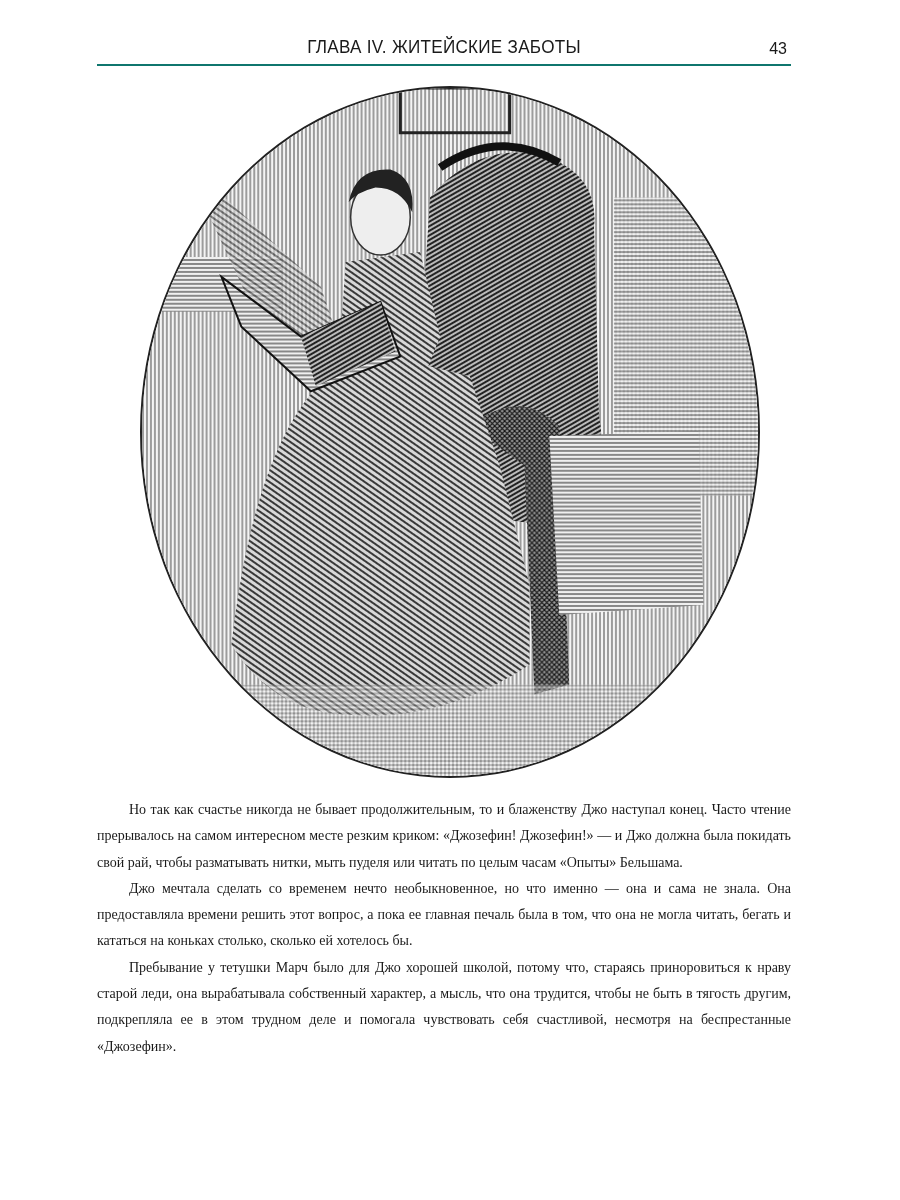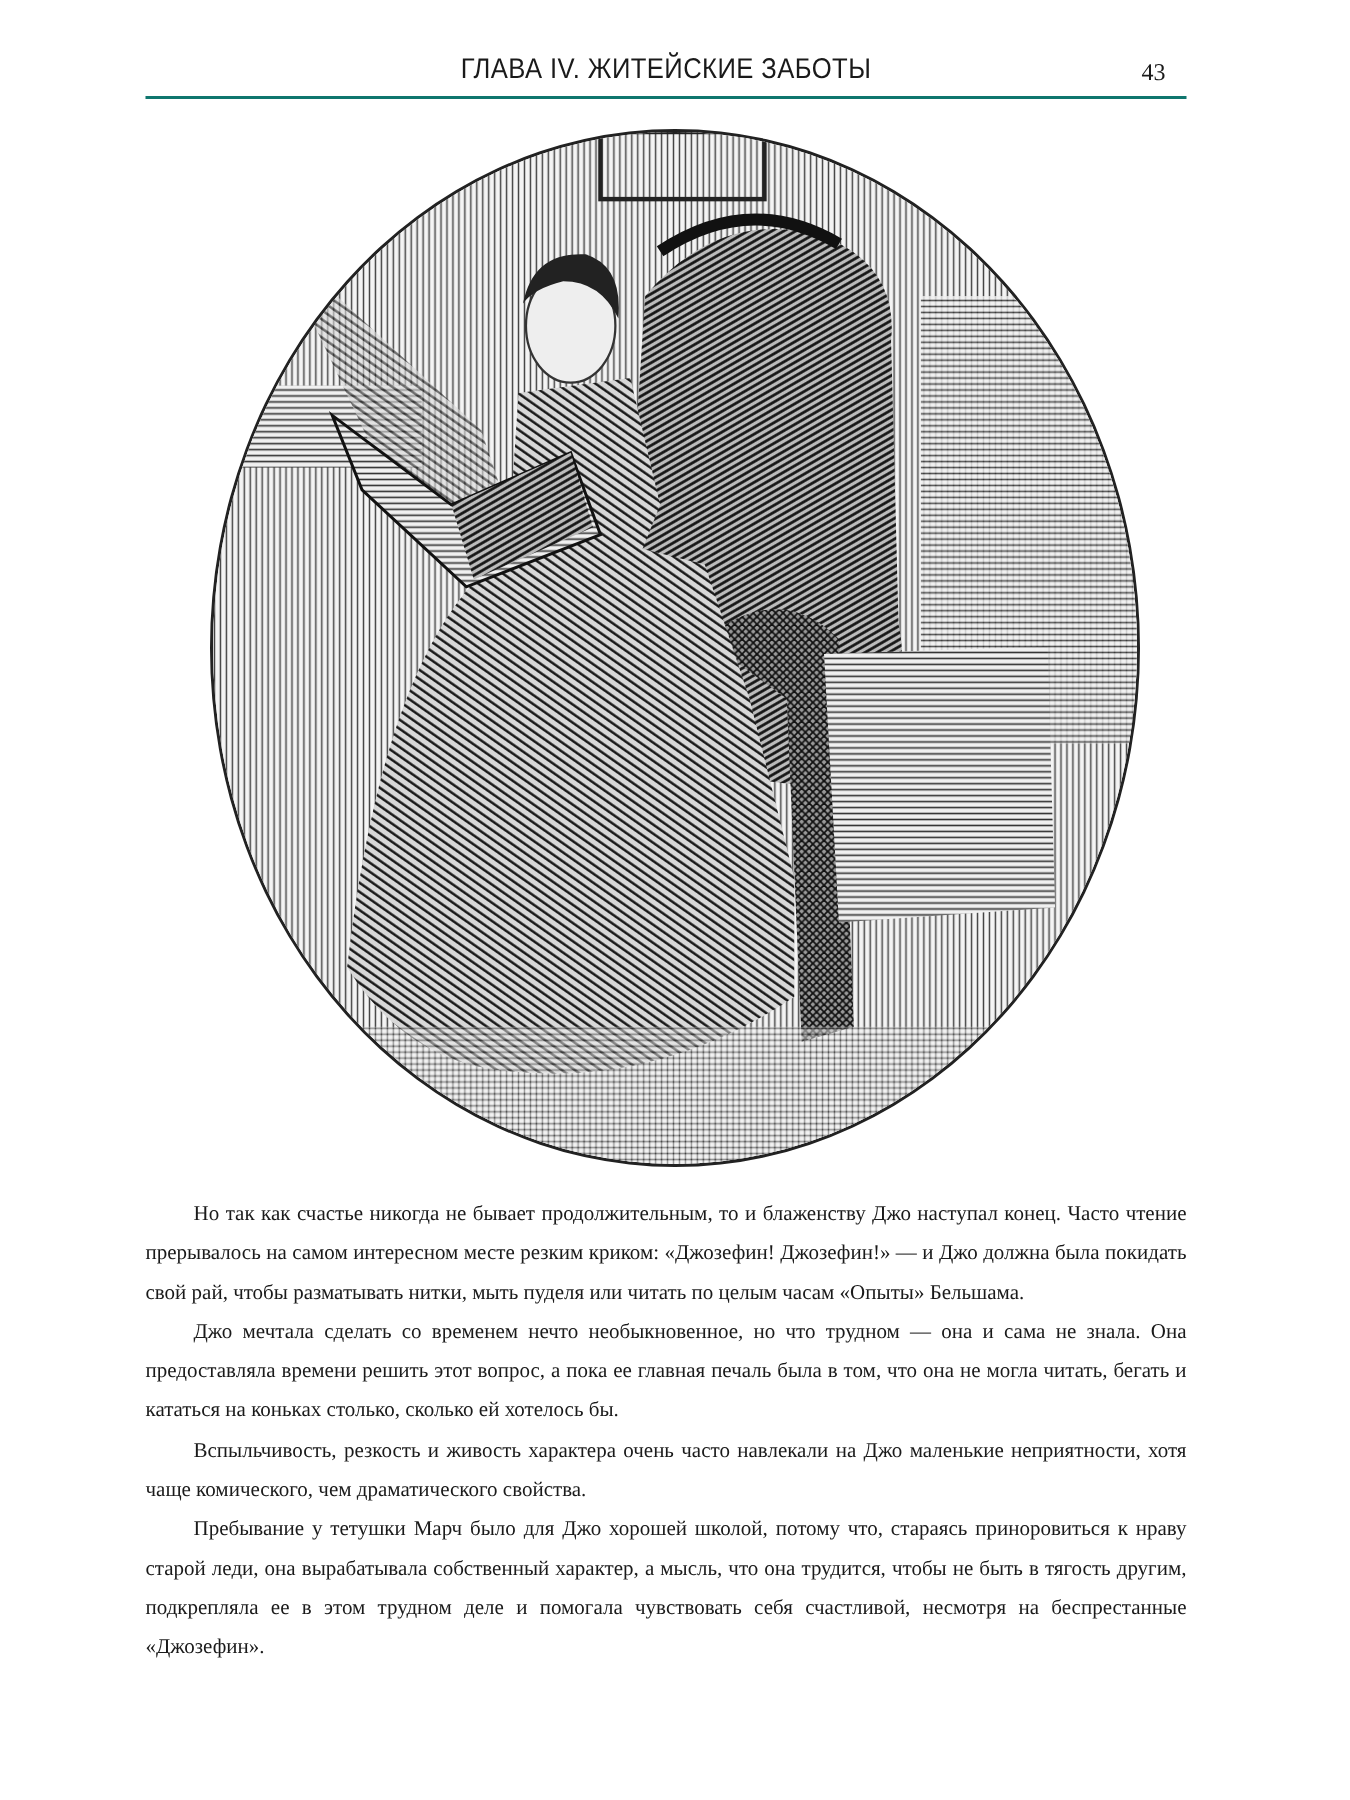--- a/index.html
+++ b/index.html
@@ -7,22 +7,22 @@
   .header {
     position: absolute; left: 97px; top: 34px; width: 694px; height: 30px;
     border-bottom: 2px solid #0f766e;
   }
   .header-title {
     position: absolute; left: 0; right: 0; top: 2px; text-align: center;
     font-family: "Liberation Sans", sans-serif; font-size: 19px; letter-spacing: 0.3px;
     transform: scaleX(0.9);
   }
   .page-number {
-    position: absolute; right: 14px; top: 6px;
-    font-family: Liberation Serif, serif; font-size: 16px;
+    position: absolute; right: 4px; top: 6px;
+    font-family: Liberation Sans, sans-serif; font-size: 16px;
   }
   .illustration {
     position: absolute; left: 140px; top: 86px; width: 620px; height: 692px;
     border-radius: 50%; overflow: hidden; background: #f2f2f2;
     border: 2px solid #222;
     box-sizing: border-box;
   }
   .illustration svg { width: 100%; height: 100%; display: block; }
   .text-block {
     position: absolute; left: 97px; top: 797px; width: 694px;
@@ -92,16 +92,15 @@
 
     <path d="M80 190 L160 250 L240 215 L260 270 L170 305 L100 240 Z" fill="url(#hlines)" stroke="#111" stroke-width="2"></path>
     <path d="M160 250 L240 215 L255 265 L175 300 Z" fill="url(#dlines2)"></path>
 
     <rect x="0" y="600" width="620" height="92" fill="url(#hlines)" opacity="0.5"></rect>
   </svg>
 </div>
 
 <div class="text-block">
   <p>Но так как счастье никогда не бывает продолжительным, то и блаженству Джо наступал конец. Часто чтение прерывалось на самом интересном месте резким криком: «Джозефин! Джозефин!» — и Джо должна была покидать свой рай, чтобы разматывать нитки, мыть пуделя или читать по целым часам «Опыты» Бельшама.</p>
-  <p>Джо мечтала сделать со временем нечто необыкновенное, но что трудном — она и сама не знала. Она предоставляла времени решить этот вопрос, а пока ее главная печаль была в том, что она не могла читать, бегать и кататься на коньках столько, сколько ей хотелось бы.</p>
-  <p>Вспыльчивость, резкость и живость характера очень часто навлекали на Джо маленькие неприятности, хотя чаще комического, чем драматического свойства.</p>
+  <p>Джо мечтала сделать со временем нечто необыкновенное, но что именно — она и сама не знала. Она предоставляла времени решить этот вопрос, а пока ее главная печаль была в том, что она не могла читать, бегать и кататься на коньках столько, сколько ей хотелось бы.</p>
   <p>Пребывание у тетушки Марч было для Джо хорошей школой, потому что, стараясь приноровиться к нраву старой леди, она вырабатывала собственный характер, а мысль, что она трудится, чтобы не быть в тягость другим, подкрепляла ее в этом трудном деле и помогала чувствовать себя счастливой, несмотря на беспрестанные «Джозефин».</p>
 </div>
 
 </body></html>

